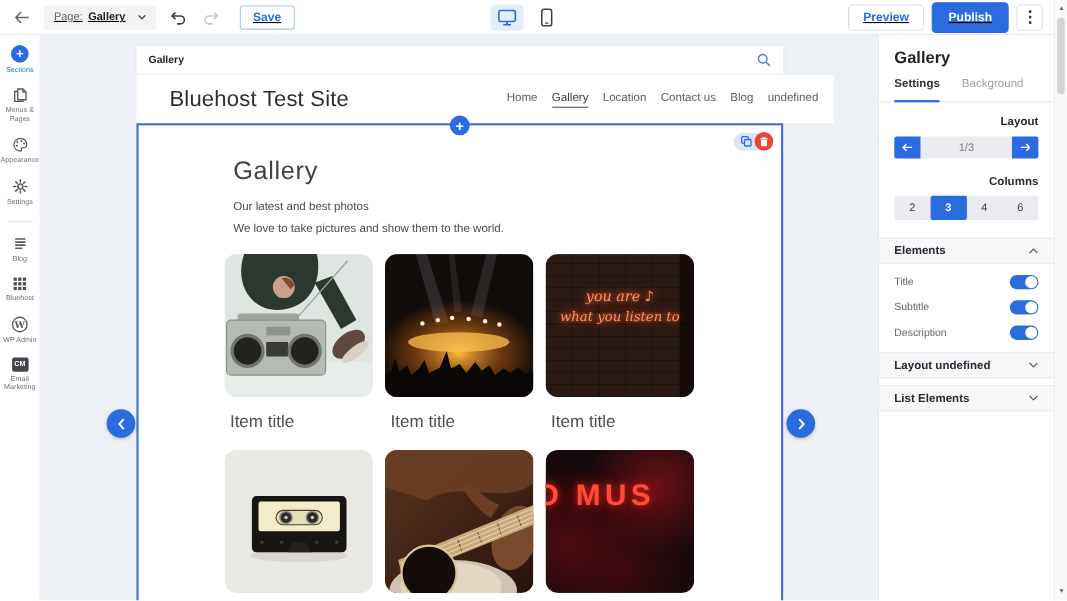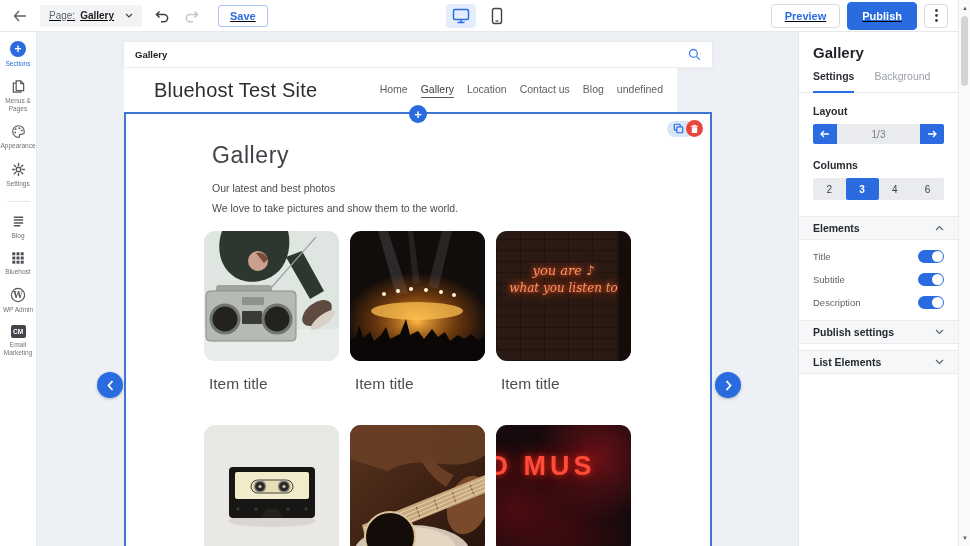--- a/index.html
+++ b/index.html
@@ -41,21 +41,21 @@
   .sb-divider { width:23px; height:1px; background:#e4e6e9; margin:2px 0 12px 0; }
   .cm-badge { width:15px; height:13px; background:#43474d; border-radius:2px; color:#fff; font-size:6.5px;
               font-weight:bold; display:flex; align-items:center; justify-content:center; }
 
   
   .canvas { position:absolute; left:37px; top:32px; width:761px; height:514px; background:#edf1f6; overflow:hidden; }
   .preview-top { position:absolute; left:87px; top:10px; width:588px; height:26px; background:#fff;
                  border-bottom:1px solid #ededed; display:flex; align-items:center; padding:0 11px;
                  box-shadow:0 0 4px rgba(60,64,67,.08); }
   .preview-top .pt-title { font-size:9.5px; font-weight:bold; color:#202124; flex:1; }
-  .site-header { position:absolute; left:87px; top:36px; width:553px; height:44px; background:#fff;
+  .site-header { position:absolute; left:87px; top:36px; width:634px; height:44px; background:#fff;
                  display:flex; align-items:center; padding:0 14px 0 30px; }
   .site-title { font-size:20px; color:#2b2d31; letter-spacing:.2px; flex:1; }
   .site-nav { display:flex; align-items:center; gap:13px; }
   .nav-item { font-size:10.5px; color:#5b5e64; padding-bottom:2px; border-bottom:1px solid transparent; cursor:pointer; }
   .nav-item.active { color:#393c40; border-bottom:1px solid #55585c; }
 
   .section { position:absolute; left:87px; top:80px; width:588px; height:500px; background:#fff;
              border:2px solid #4074d4; }
   .plus-btn { position:absolute; top:-9px; left:50%; margin-left:-9px; width:18px; height:18px; border-radius:50%;
               background:#2a6ce0; color:#fff; display:flex; align-items:center; justify-content:center;
@@ -65,21 +65,21 @@
   .trash-circle { width:17px; height:17px; border-radius:50%; background:#e8453c; display:flex; align-items:center;
                   justify-content:center; margin-left:-8px; }
 
   .section-content { margin:28px 0 0 78px; width:432px; }
   .g-heading { font-size:23px; font-weight:300; color:#3f4247; letter-spacing:.6px; margin-left:8px; }
   .g-subtitle { font-size:10.5px; color:#494c51; margin:13px 0 0 8px; }
   .g-desc { font-size:10.5px; color:#494c51; margin:8px 0 0 8px; }
   .g-grid { margin-top:17px; display:grid; grid-template-columns:repeat(3,135px); column-gap:11px; row-gap:0; }
   .g-item { width:135px; }
   .photo { width:135px; height:130px; position:relative; overflow:hidden;border-radius:11px; }
-  .g-caption { height:64px; padding:14px 5px 0 5px; font-size:15.5px; font-weight:300; color:#4b4e54; }
+  .g-caption { height:48px; padding:14px 5px 0 5px; font-size:15.5px; font-weight:300; color:#4b4e54; }
 
   .carousel-btn { position:absolute; width:26px; height:26px; border-radius:50%; background:#2a6ce0;
                   display:flex; align-items:center; justify-content:center; top:340px; z-index:6;
                   box-shadow:0 1px 3px rgba(0,0,0,.25); cursor:pointer; }
   .carousel-btn.left { left:60px; }
   .carousel-btn.right { left:678px; }
 
   
   .neon1 { background:
       repeating-linear-gradient(0deg, rgba(0,0,0,.28) 0 1px, transparent 1px 11px),
@@ -103,21 +103,21 @@
                letter-spacing:3px; font-weight:bold; text-shadow:0 0 6px #d42318, 0 0 15px #a01208; }
 
   
   .rpanel { position:absolute; left:798px; top:32px; width:160px; height:514px; background:#fff;
             border-left:1px solid #e3e5e8; z-index:20; }
   .rp-title { padding:12px 14px 0 14px; font-size:15px; font-weight:bold; color:#1f2328; }
   .rp-tabs { display:flex; gap:20px; padding:0 14px; margin-top:9px; border-bottom:1px solid #e6e8eb; }
   .rp-tab { font-size:10.5px; padding-bottom:9px; color:#9aa0a6; cursor:pointer; }
   .rp-tab.active { color:#2f3237; font-weight:bold; border-bottom:2px solid #2a6ce0; margin-bottom:-1px; }
   .rp-body { padding:12px 14px 0 14px; }
-  .rp-label { font-size:10.5px; font-weight:bold; color:#26292e; margin-bottom:7px; }
+  .rp-label { font-size:10.5px; font-weight:bold; color:#26292e; margin-bottom:7px;text-align:right; }
   .stepper { display:flex; height:20px; margin-bottom:15px; }
   .step-btn { width:24px; background:#2a6ce0; display:flex; align-items:center; justify-content:center; cursor:pointer; }
   .step-btn.left { border-radius:2px 0 0 2px; }
   .step-btn.right { border-radius:0 2px 2px 0; }
   .step-track { flex:1; background:#e9ebee; display:flex; align-items:center; justify-content:center;
                 font-size:10px; color:#7d8187; }
   .segmented { display:flex; height:22px; background:#e9ebee; border-radius:2px; margin-bottom:16px; }
   .seg-cell { flex:1; display:flex; align-items:center; justify-content:center; font-size:10px; color:#3c4043; cursor:pointer; }
   .seg-cell.selected { background:#2a6ce0; color:#fff; border-radius:2px; font-weight:bold; }
   .collapse-hd { margin:0 -14px; padding:0 14px; height:24px; background:#f6f7f8; border-top:1px solid #e9ebed;
@@ -508,21 +508,21 @@
         </div>
         <div class="toggle-row">
           <span class="t-label">Description</span>
           <div class="toggle">
               <div class="knob"></div>
             </div>
         </div>
       </div>
 
       <div class="collapse-hd">
-        <span class="ch-label">Publish settings</span>
+        <span class="ch-label">Layout undefined</span>
         <svg width="9" height="6" viewBox="0 0 9 6">
             <path d="M1 1 L4.5 4.5 L8 1" stroke="#5f6368" stroke-width="1.2" fill="none"></path>
           </svg>
       </div>
       <div class="gap6"></div>
       <div class="collapse-hd">
         <span class="ch-label">List Elements</span>
         <svg width="9" height="6" viewBox="0 0 9 6">
             <path d="M1 1 L4.5 4.5 L8 1" stroke="#5f6368" stroke-width="1.2" fill="none"></path>
           </svg>

